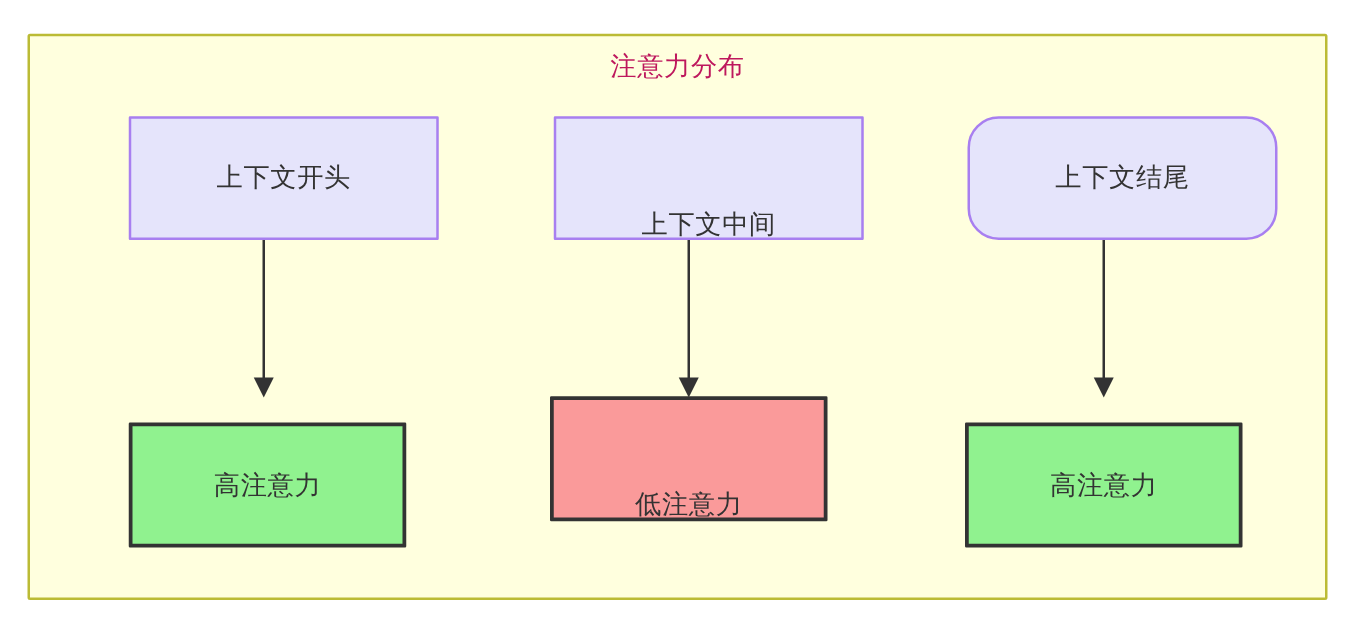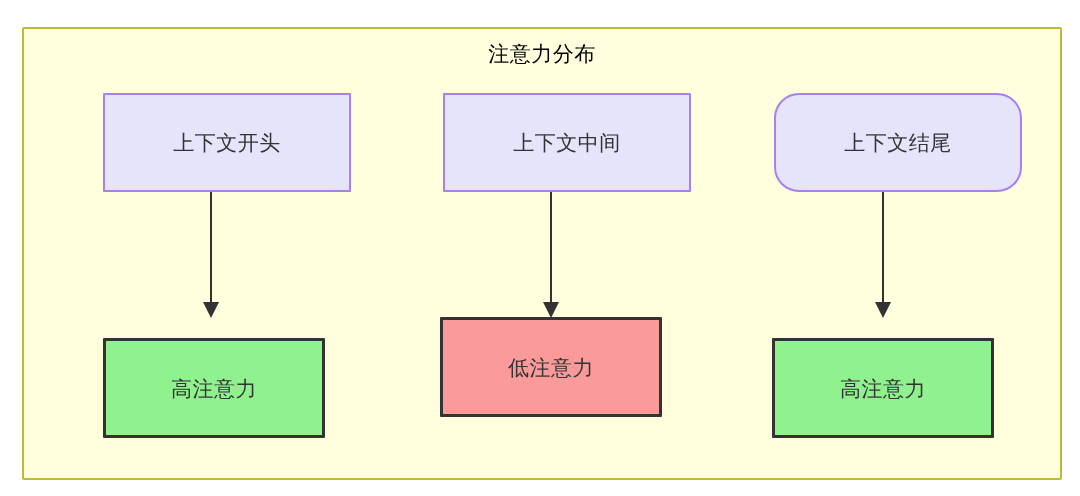--- a/index.html
+++ b/index.html
@@ -36,21 +36,21 @@
   }
 
   .subgraph-title {
     position: absolute;
     left: 0;
     top: 12px;
     width: 100%;
     text-align: center;
     font-size: 21px;
     line-height: 26px;
-    color: #000000;
+    color: #be185d;
     letter-spacing: 0.5px;
     white-space: nowrap;
   }
 
   
   .node {
     position: absolute;
     box-sizing: border-box;
     display: flex;
     align-items: center;
@@ -70,25 +70,25 @@
     height: 99px;
     margin-left: 16px;
   }
 
   .node-attn {
     width: 222px;
     height: 100px;
     border: 3px solid #333333;
   }
   .node-attn.high { background: #90f28f; margin-top: 21px; }
-  .node-attn.low  { background: #fa9a9a; }
+  .node-attn.low  { background: #fa9a9a; align-items: flex-end; }
 
   
   .n-top-1 { left: 87px;  top: 93px; }
-  .n-top-2 { left: 427px; top: 93px; }
+  .n-top-2 { left: 427px; top: 93px; align-items: flex-end; }
   .n-top-3 { left: 758px; top: 93px; border-radius: 25px; }
 
   
   .n-bot-1 { left: 103px; top: 317px; }
   .n-bot-2 { left: 440px; top: 317px; }
   .n-bot-3 { left: 772px; top: 317px; }
 
   
   .edge-layer {
     position: absolute;

